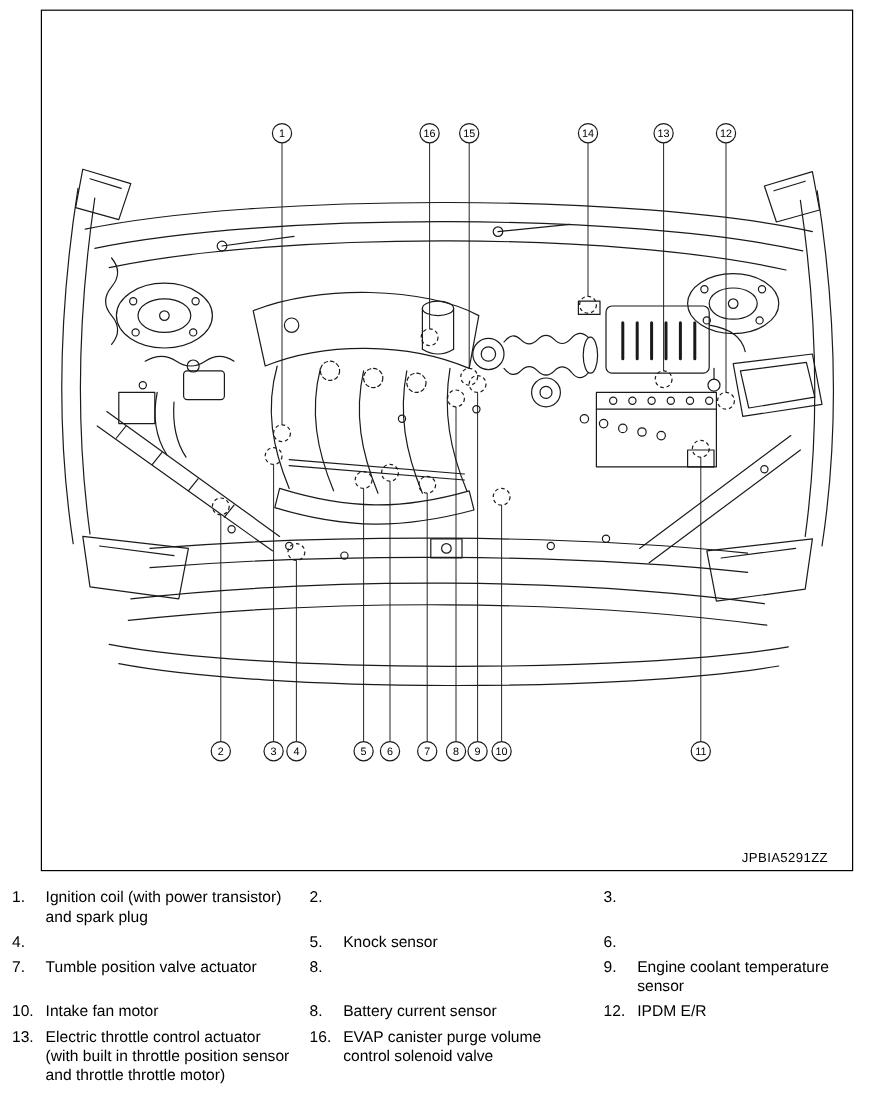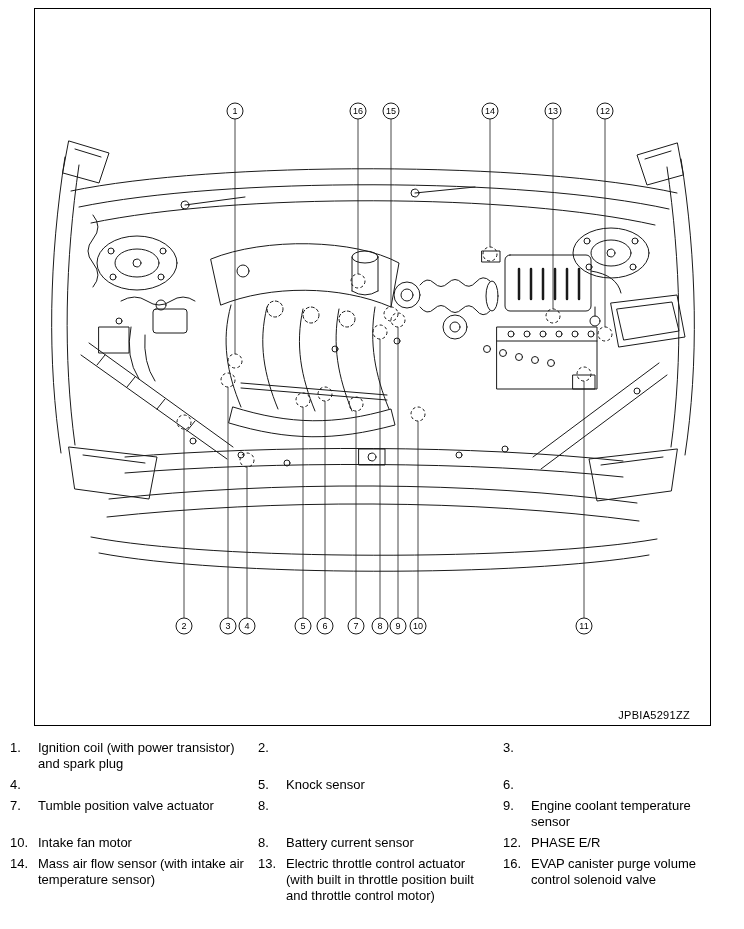--- a/index.html
+++ b/index.html
@@ -332,32 +332,28 @@
     <span class="legend-label">Intake fan motor</span>
   </div>
 
   <div class="legend-item">
     <span class="legend-num">8.</span>
     <span class="legend-label">Battery current sensor</span>
   </div>
 
   <div class="legend-item">
     <span class="legend-num">12.</span>
-    <span class="legend-label">PHASE E/R</span>
-  </div>
-
-
-  <div class="legend-item">
-    <span class="legend-num">14.</span>
-    <span class="legend-label">Mass air flow sensor (with intake air temperature sensor)</span>
-  </div>
+    <span class="legend-label">IPDM E/R</span>
+  </div>
+
+
 
   <div class="legend-item">
     <span class="legend-num">13.</span>
-    <span class="legend-label">Electric throttle control actuator (with built in throttle position built and throttle control motor)</span>
+    <span class="legend-label">Electric throttle control actuator (with built in throttle position sensor and throttle throttle motor)</span>
   </div>
 
   <div class="legend-item">
     <span class="legend-num">16.</span>
     <span class="legend-label">EVAP canister purge volume control solenoid valve</span>
   </div>
 </div>
 </div>
 
 </body></html>

